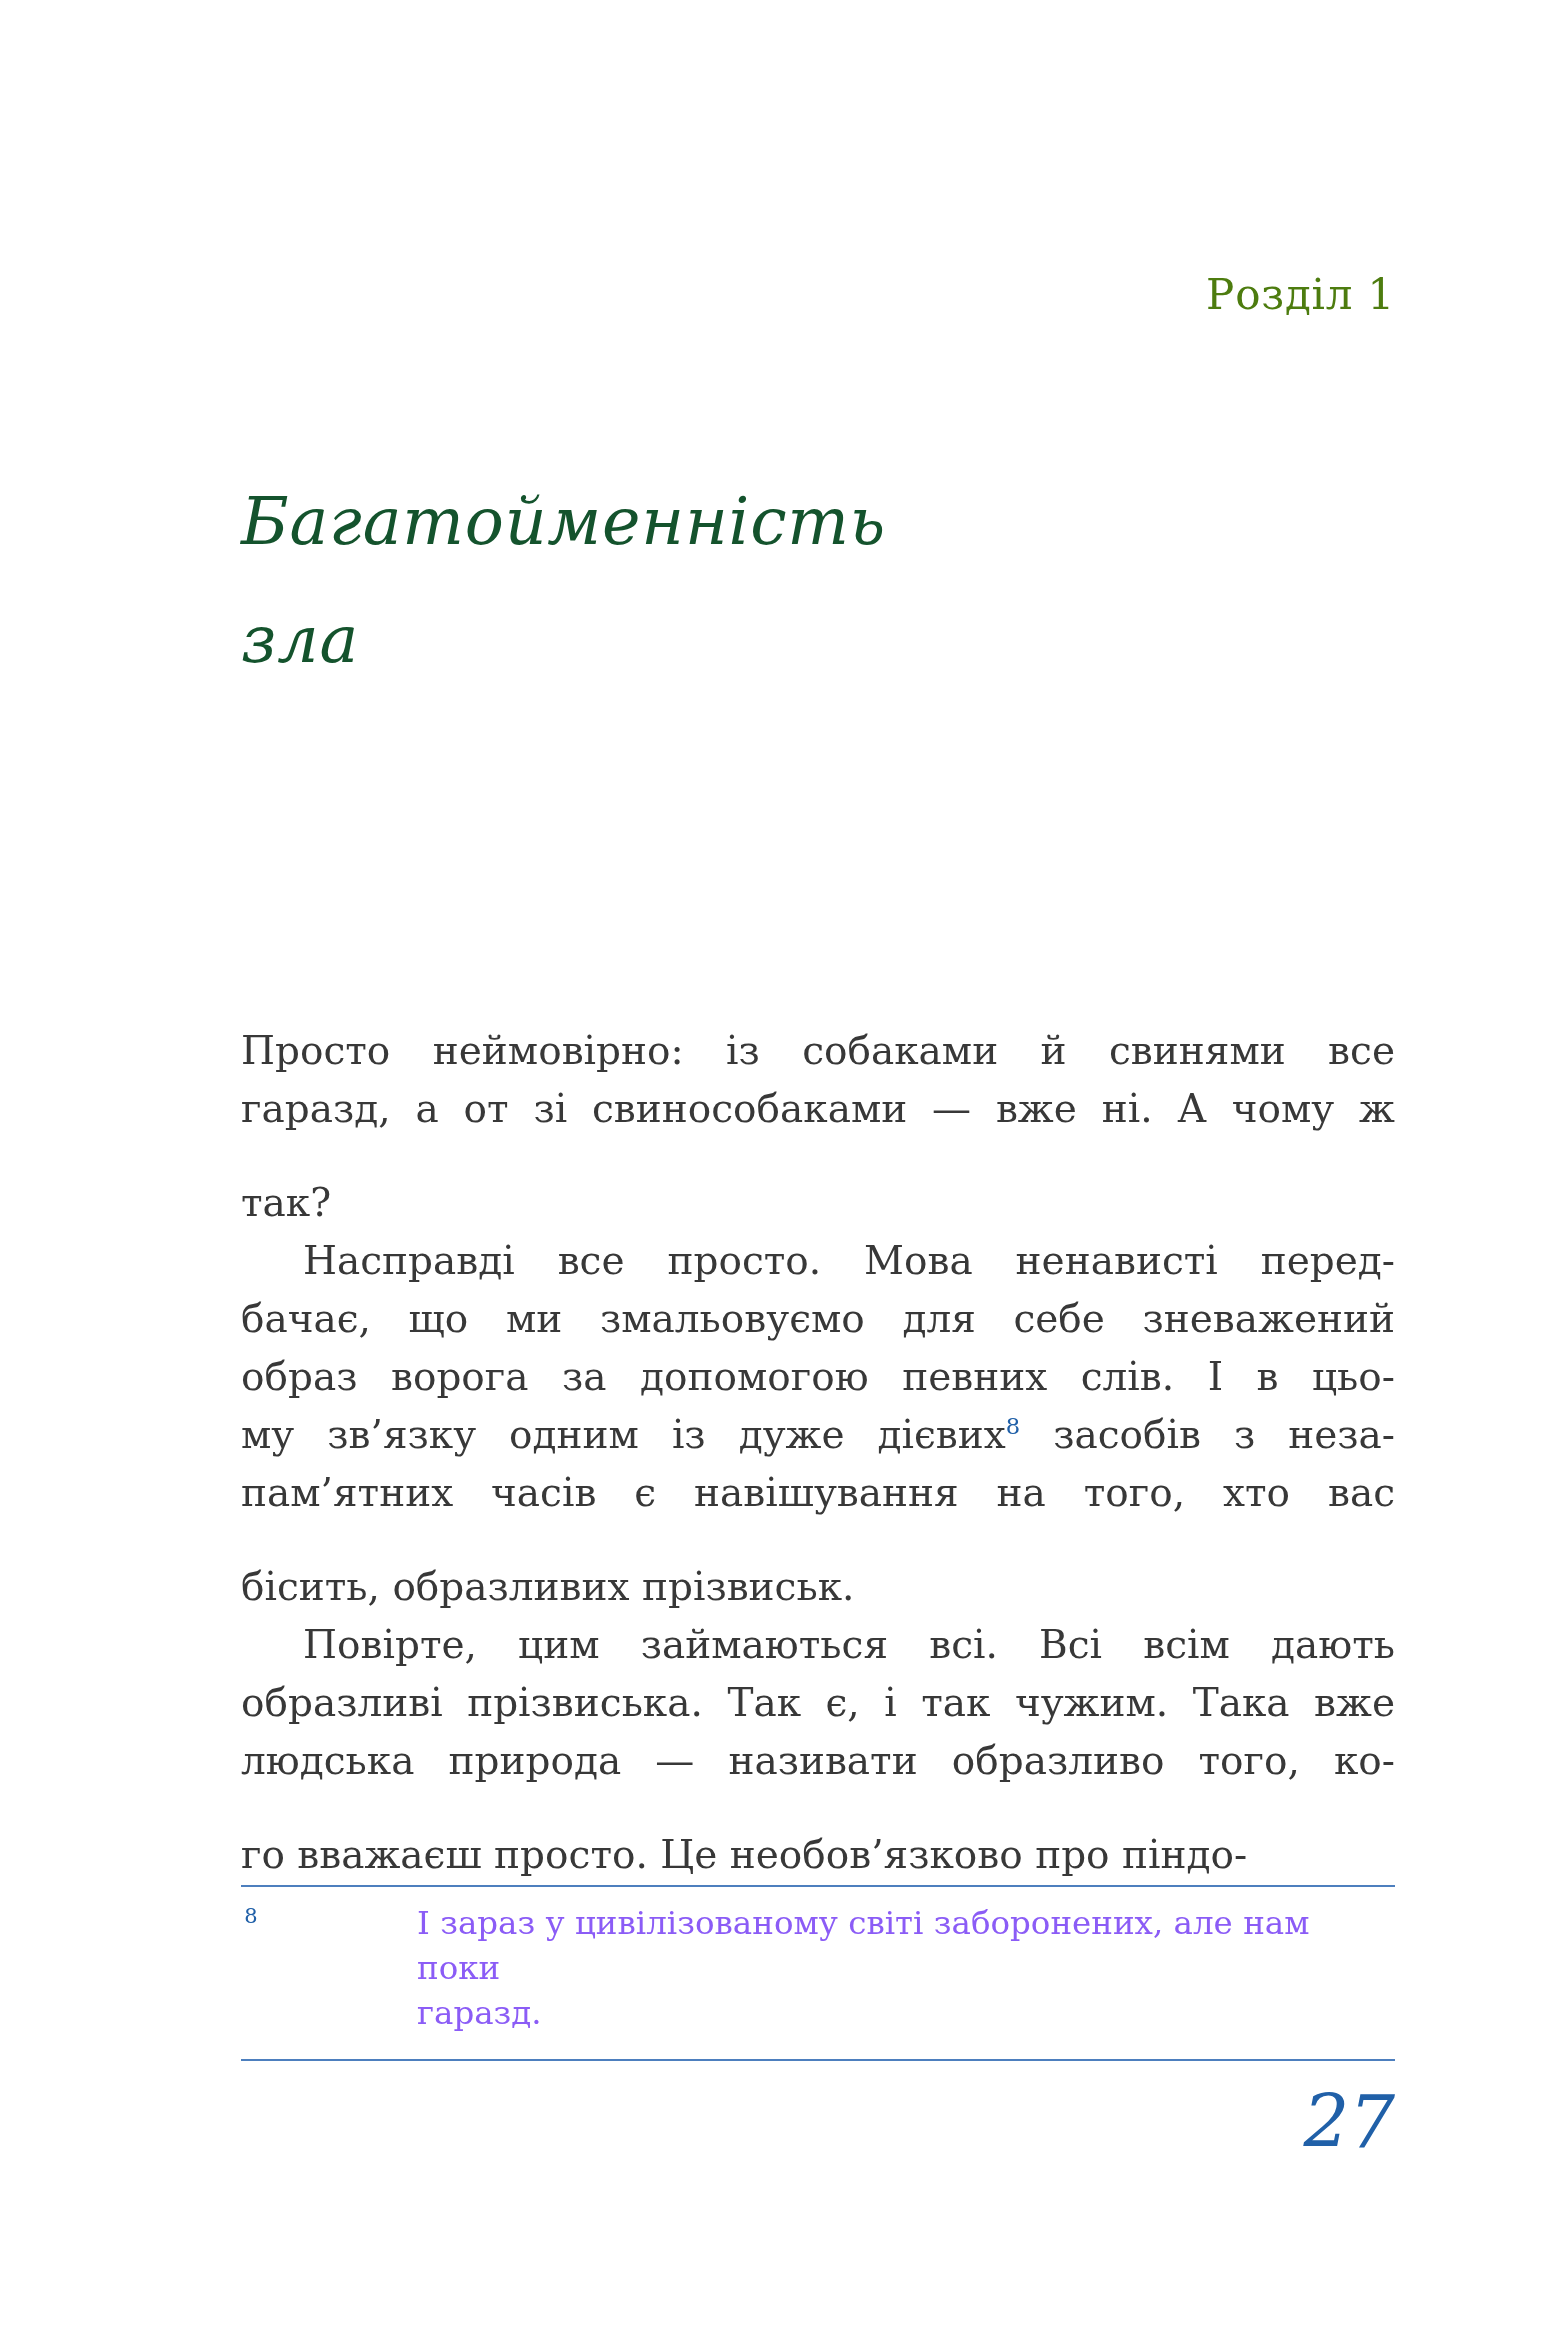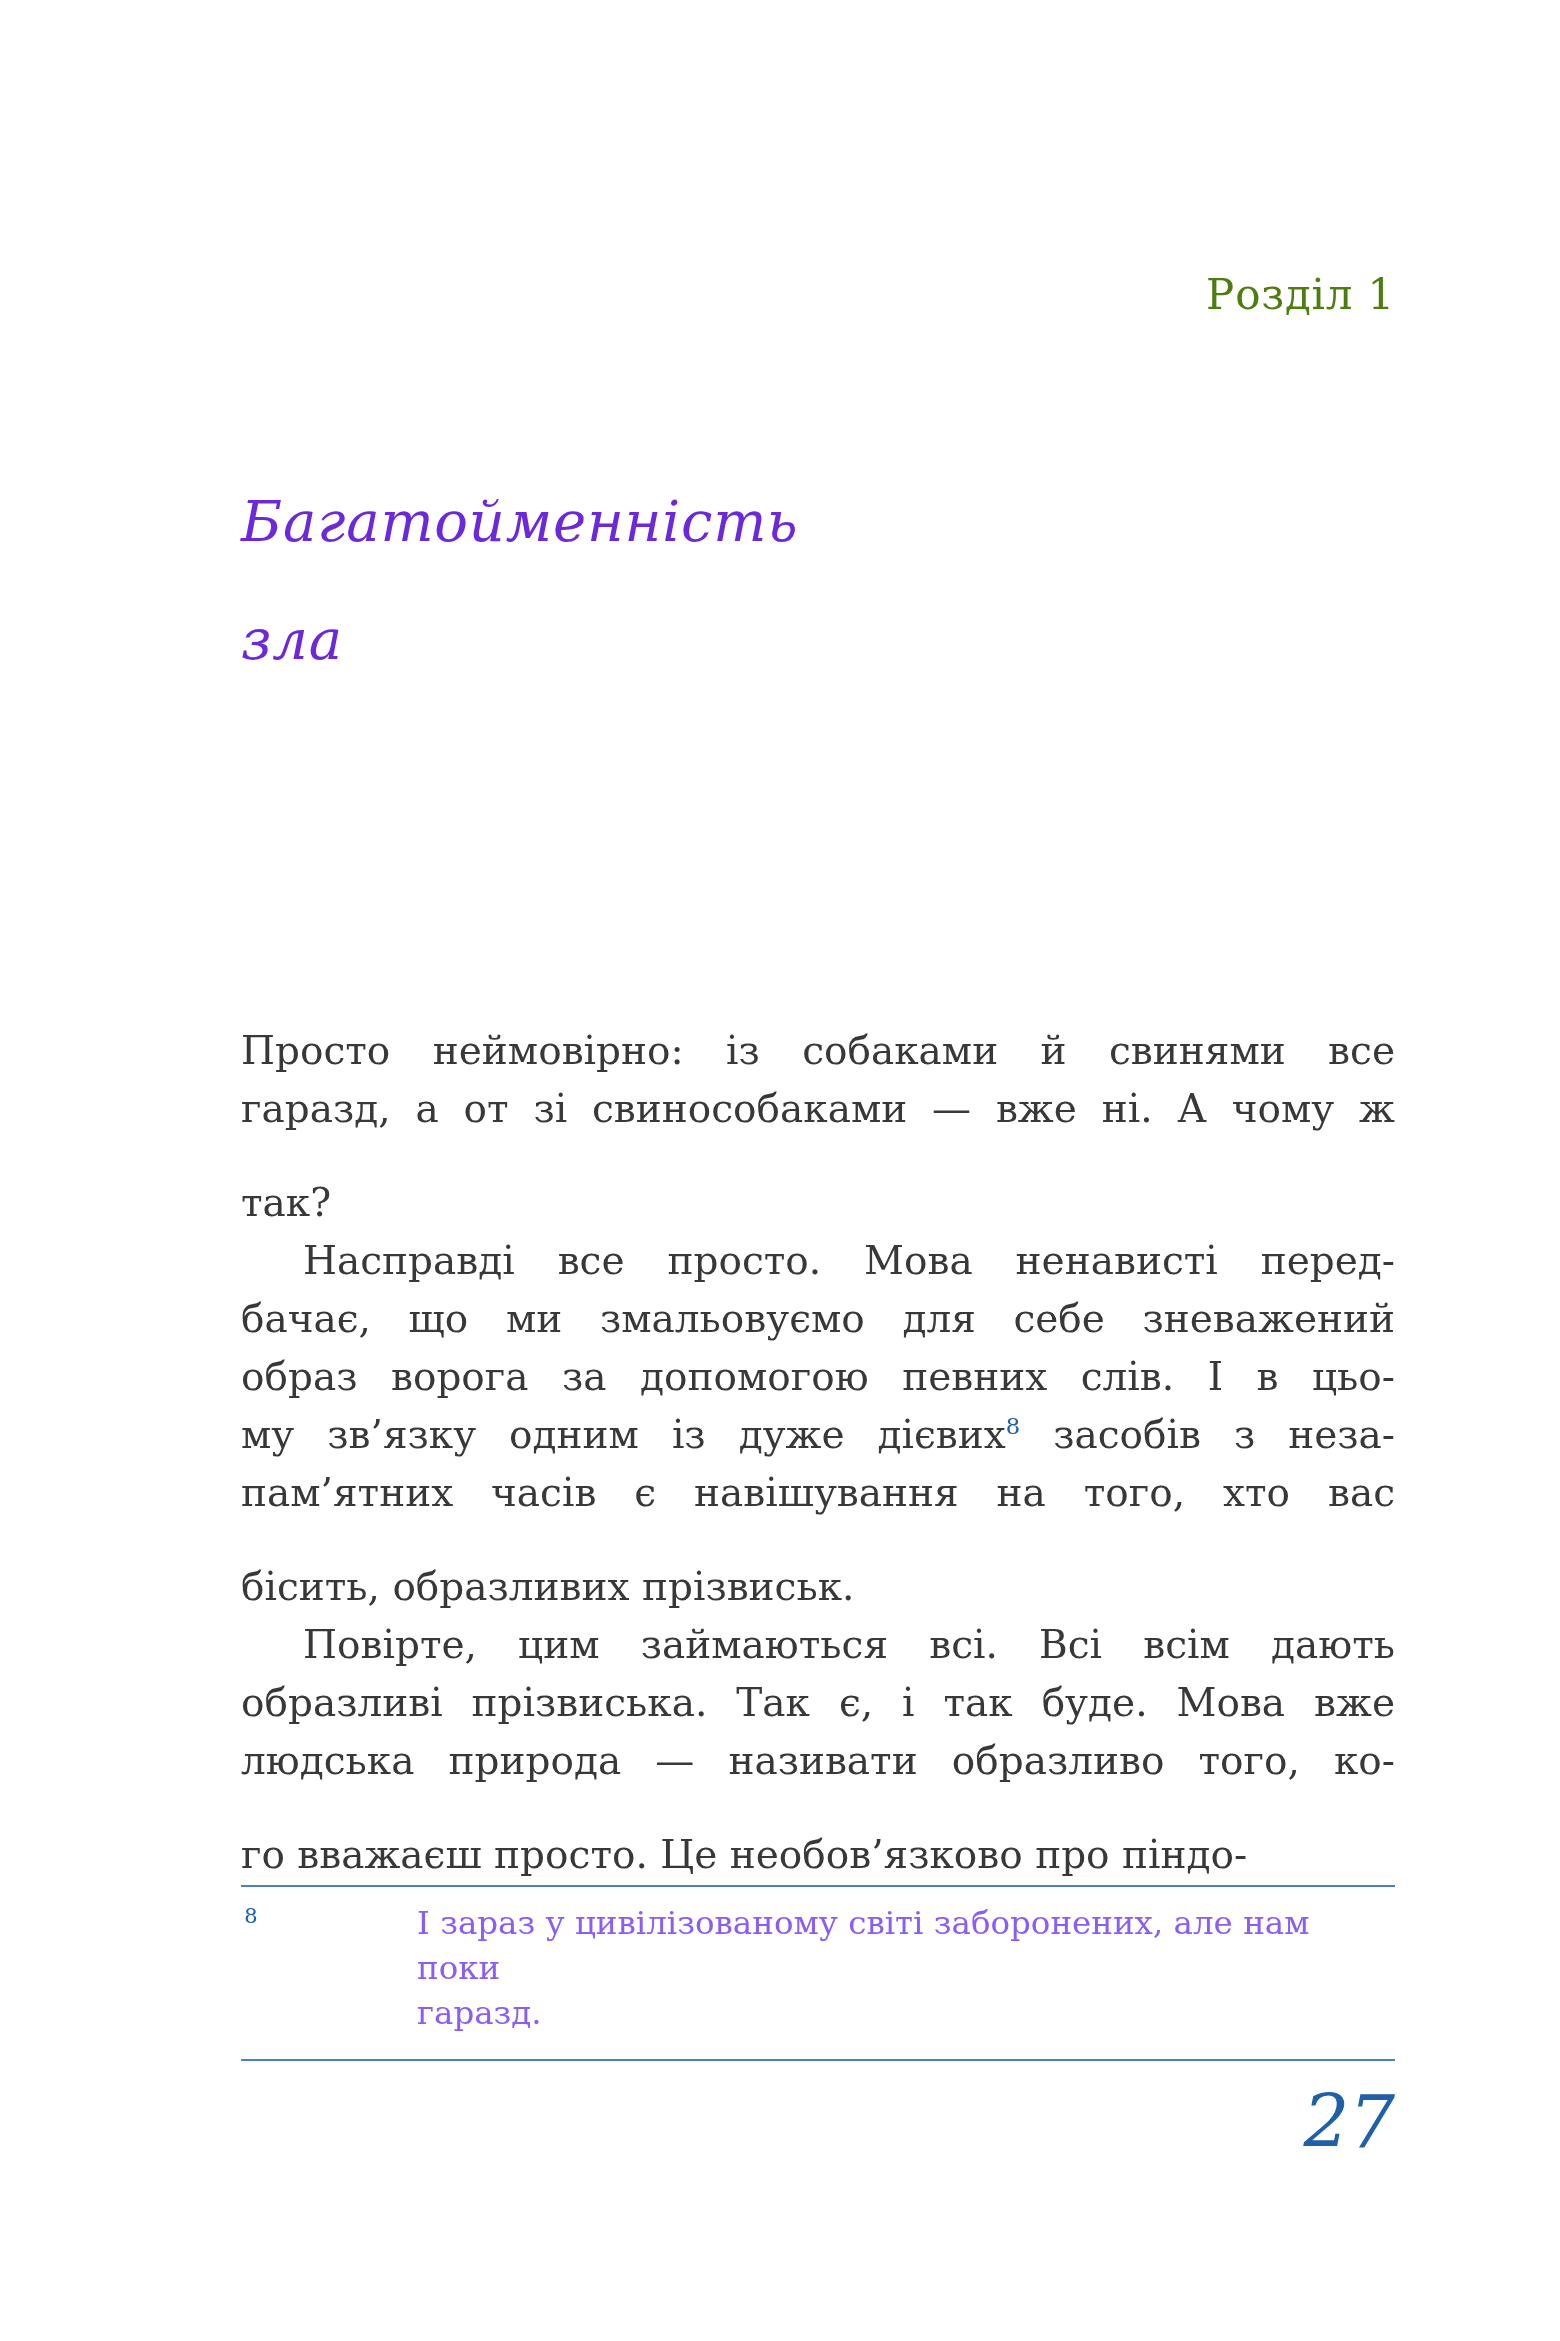--- a/index.html
+++ b/index.html
@@ -28,24 +28,24 @@
     right: 0;
     font-size: 42px;
     color: #4d7c0f;
     letter-spacing: 0.8px;
   }
   .title {
     position: absolute;
     top: 463px;
     left: 0;
     margin: 0;
-    font-size: 56px;
+    font-size: 65px;
     font-style: italic;
     font-weight: 400;
-    color: #6d28d9;
+    color: #14532d;
     line-height: 118px;
     letter-spacing: 0.8px;
   }
   .title .title-line { display: block; }
   .body-text {
     position: absolute;
     top: 1022px;
     left: 0;
     width: 1154px;
     font-size: 39px;
@@ -125,21 +125,21 @@
       <div class="line">Просто неймовірно: із собаками й свинями все</div>
       <div class="line">гаразд, а от зі свинособаками — вже ні. А чому ж</div>
       <div class="line last">так?</div>
       <div class="line indent">Насправді все просто. Мова ненависті перед-</div>
       <div class="line">бачає, що ми змальовуємо для себе зневажений</div>
       <div class="line">образ ворога за допомогою певних слів. І в цьо-</div>
       <div class="line"><span>му зв’язку одним із дуже дієвих</span><sup class="fnref">8</sup><span> засобів з неза-</span></div>
       <div class="line">пам’ятних часів є навішування на того, хто вас</div>
       <div class="line last">бісить, образливих прізвиськ.</div>
       <div class="line indent">Повірте, цим займаються всі. Всі всім дають</div>
-      <div class="line">образливі прізвиська. Так є, і так буде. Мова вже</div>
+      <div class="line">образливі прізвиська. Так є, і так чужим. Така вже</div>
       <div class="line">людська природа — називати образливо того, ко-</div>
       <div class="line last">го вважаєш просто. Це необов’язково про піндо-</div>
     </div>
 
   <div class="footnote">
     <div class="rule rule-top"></div>
     <div class="footnote-row">
       <span class="fn-marker">8</span>
       <div class="fn-text" id="fn-text">
           <div>І зараз у цивілізованому світі заборонених, але нам поки</div>

